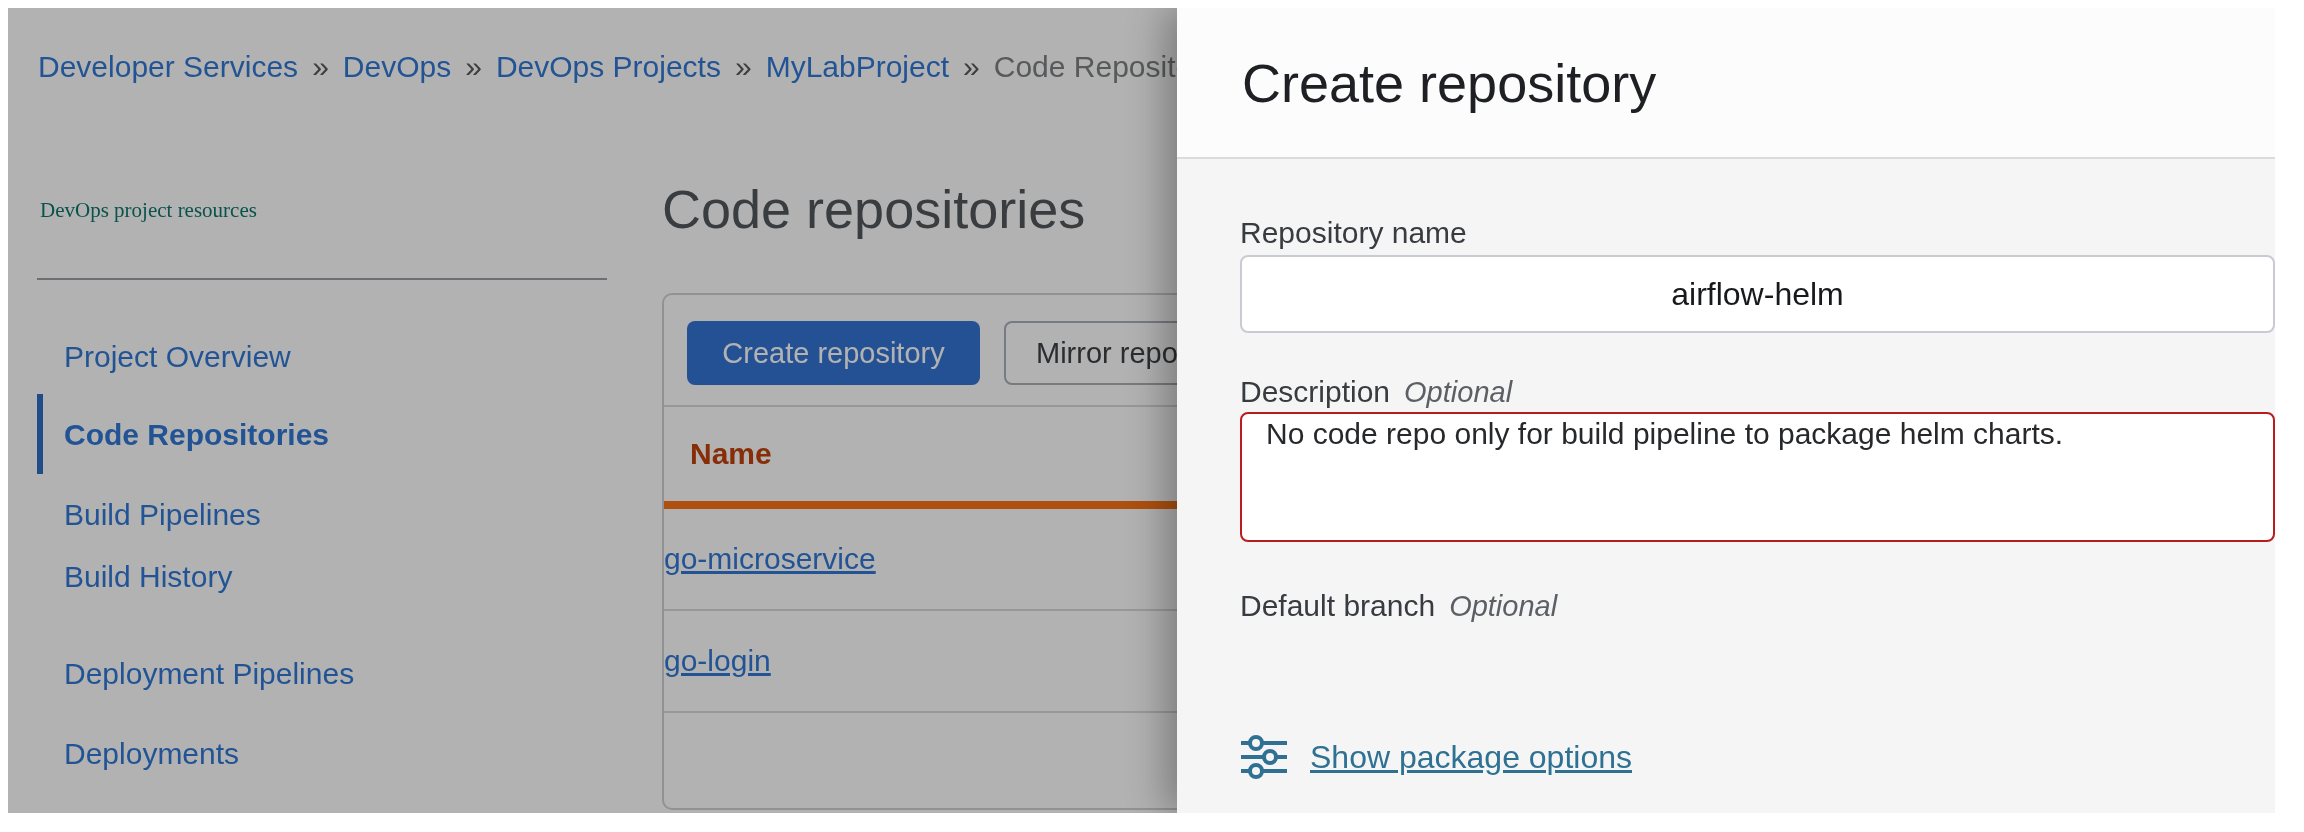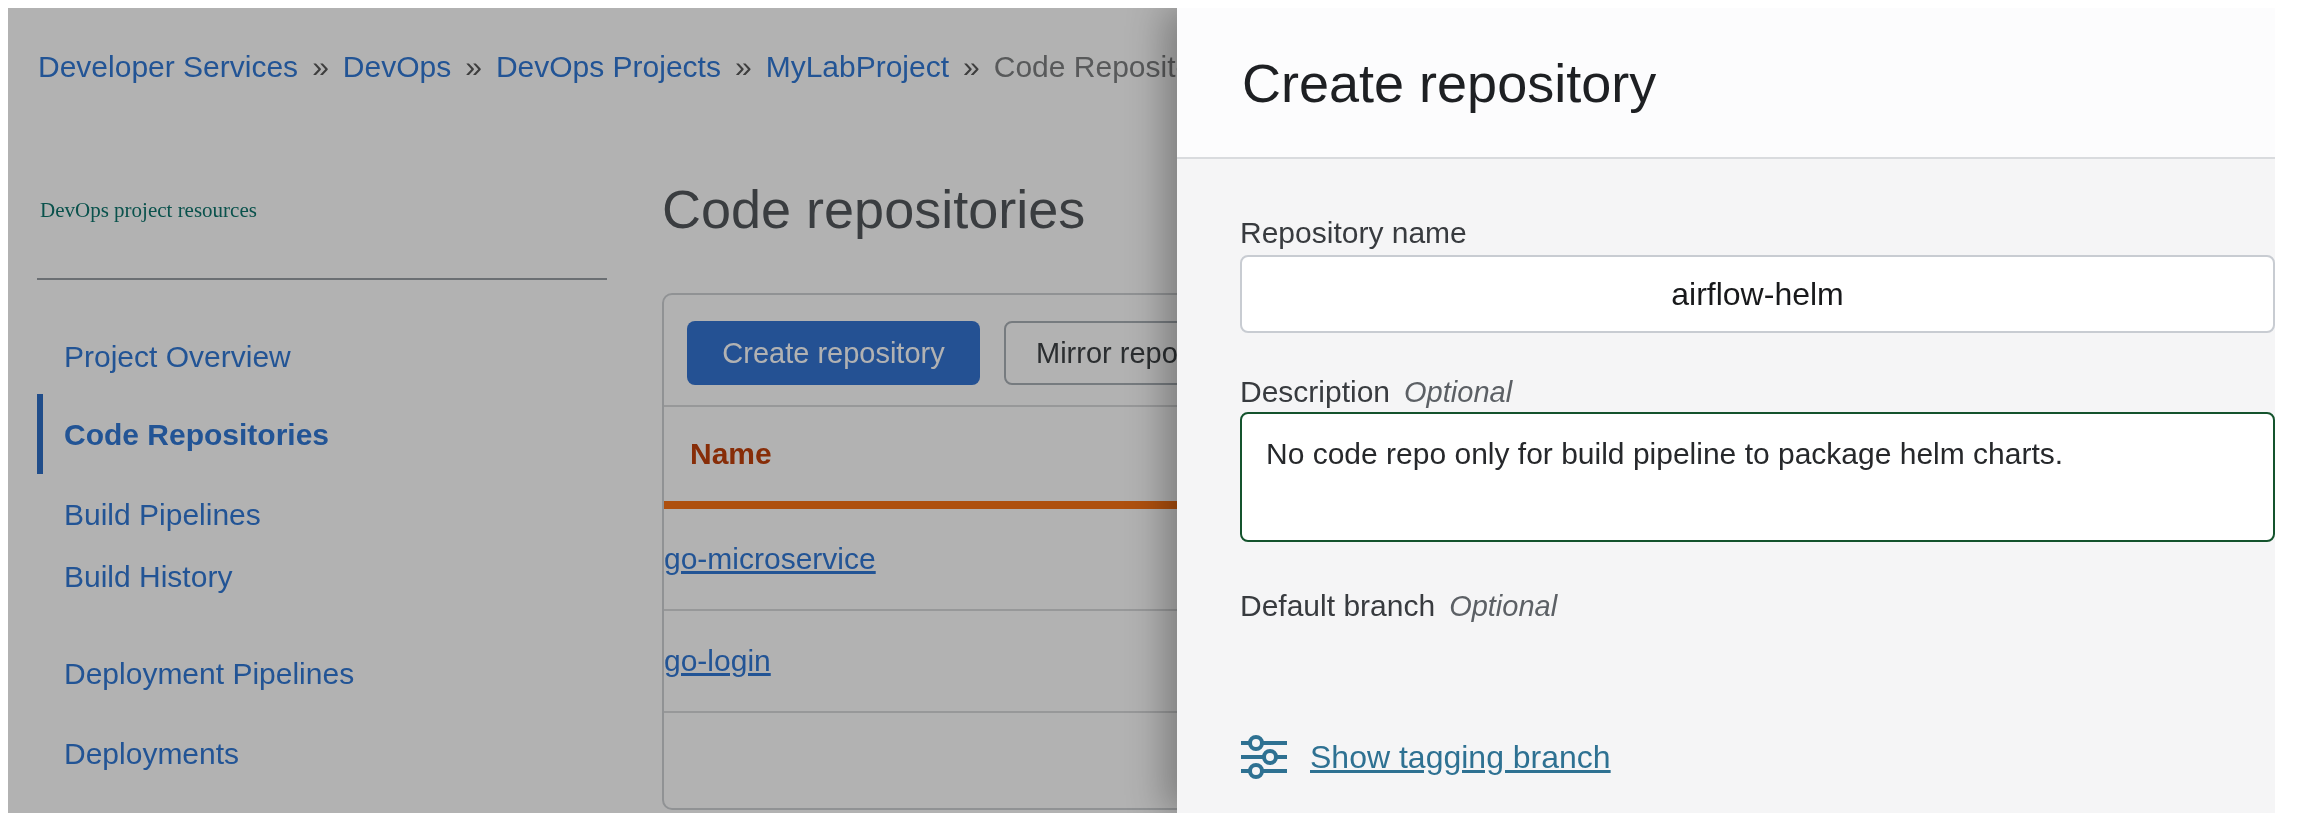--- a/index.html
+++ b/index.html
@@ -49,22 +49,22 @@
   .panel-header { height:151px; background:#fcfcfd; border-bottom:2px solid #d9dbde;
                   display:flex; align-items:center; padding-left:65px; }
   .panel-title { font-size:54px; font-weight:400; color:#1e2023; }
   .panel-body { position:relative; height:654px; }
   .field-label { position:absolute; left:63px; font-size:30px; color:#383b3f; white-space:nowrap; }
   .optional { font-style:italic; color:#5c6065; margin-left:14px; font-size:29px; }
   .text-input { position:absolute; left:63px; width:1035px; height:78px; background:#ffffff;
                 border:2px solid #c8ccd2; border-radius:8px; font-size:32px; color:#18191b;
                 padding:0 24px; font-family:"Liberation Sans", sans-serif; outline:none; }
   .text-area { position:absolute; left:63px; width:1035px; height:130px; background:#ffffff;
-               border:2px solid #14532d; border-radius:8px; font-size:30px; color:#26282b;
-               padding:20px 24px; font-family:"Liberation Sans", sans-serif; outline:none;
+               border:2px solid #b91c1c; border-radius:8px; font-size:30px; color:#26282b;
+               padding:0 24px; font-family:"Liberation Sans", sans-serif; outline:none;
                resize:none; line-height:1.3; }
   .lbl-1 { top:57px; }   .inp-1 { top:96px;text-align:center; }
   .lbl-2 { top:216px;text-align:center; }  .txa   { top:253px; }
   .lbl-3 { top:430px; }  .inp-2 { top:466px; }
   .tagging-row { position:absolute; left:63px; top:574px; display:flex; align-items:center; cursor:pointer; }
   .tagging-link { font-size:32px; color:#2e7192; text-decoration:underline; margin-left:22px; white-space:nowrap; }
   .tag-icon { width:48px; height:48px; display:block; }
 </style>
 </head>
 <body>
@@ -134,18 +134,18 @@
           <line x1="1" y1="10" x2="9" y2="10"></line>
             <circle cx="16" cy="10" r="6"></circle>
             <line x1="23" y1="10" x2="47" y2="10"></line>
           <line x1="1" y1="24" x2="23" y2="24"></line>
             <circle cx="30" cy="24" r="6"></circle>
             <line x1="37" y1="24" x2="47" y2="24"></line>
           <line x1="1" y1="38" x2="9" y2="38"></line>
             <circle cx="16" cy="38" r="6"></circle>
             <line x1="23" y1="38" x2="47" y2="38"></line>
         </svg>
-        <a class="tagging-link" href="#">Show tagging branch</a>
+        <a class="tagging-link" href="#">Show package options</a>
       </div>
 
     </div>
   </aside>
 </div>
 
 </body></html>

